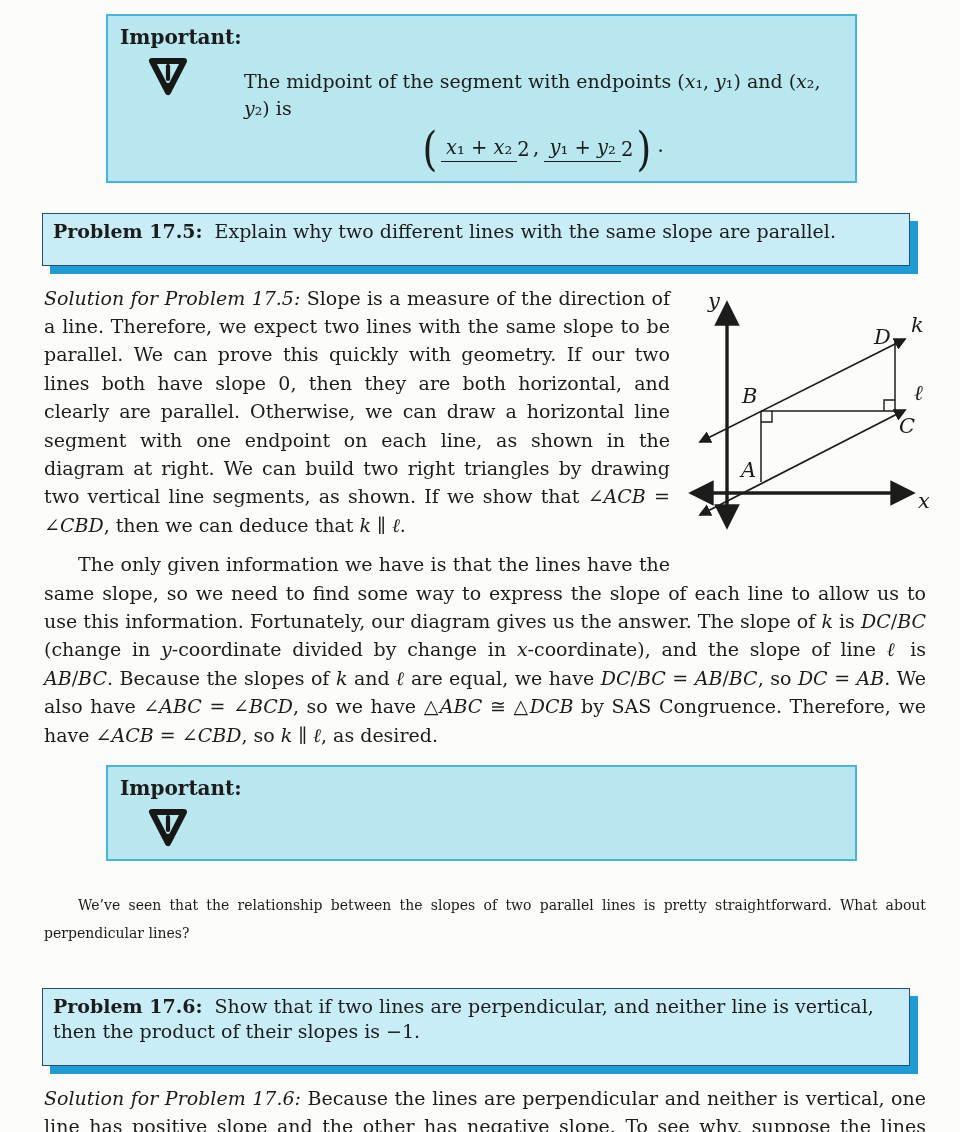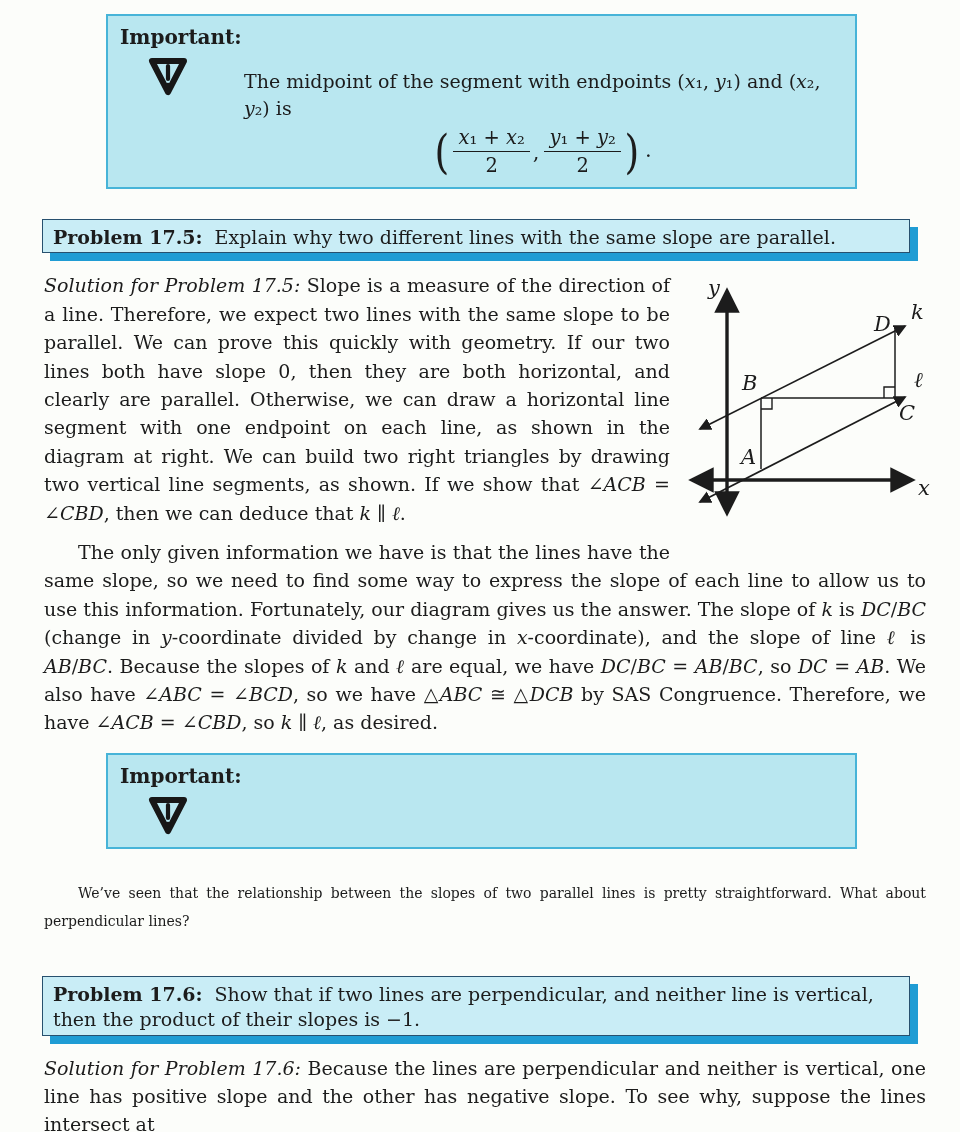--- a/index.html
+++ b/index.html
@@ -17,33 +17,33 @@
     display:flex;padding:8px 14px 9px 12px;
   }
   .note-left{flex:none;width:124px;}
   .note-label{font-weight:bold;font-size:20px;line-height:26px;}
   .note-icon{margin:5px 0 0 24px;display:block;}
   .note-body{flex:1;font-size:19px;line-height:26.5px;margin-top:44px;}
 
   
   .formula-row{display:flex;justify-content:center;align-items:center;margin-top:5px;}
   .paren{font-size:46px;font-weight:400;line-height:1;transform:scaleX(.82);}
-  .frac{display:inline-flex;flex-direction:column;align-items:center;
+  .frac{display:inline-flex;flex-direction:row;align-items:center;
         font-size:19.5px;line-height:1.2;margin:0 2px;}
   .frac .num{padding:0 5px 2px;border-bottom:1.7px solid #1c1c1c;}
   .frac .den{padding-top:2px;}
   .fcomma{align-self:flex-end;font-size:21px;padding:0 3px 12px 1px;}
   .fperiod{align-self:flex-end;font-size:21px;padding:0 0 14px 4px;}
 
   
   .problem{
     box-sizing:border-box;width:868px;margin:30px 0 0 -2px;
     background:#c9edf6;border:1.5px solid #27506e;
     box-shadow:8px 8px 0 #1f9cd4;
-    padding:5px 14px 2px 10px;
+    padding:5px 14px 20px 10px;
     font-size:19px;line-height:25.5px;text-align:left;
   }
   .problem-label{font-weight:bold;margin-right:12px;}
 
   
   .solution{margin-top:18px;font-size:19px;line-height:28.4px;text-align:justify;}
   .solution p{margin:4px 0 11px;}
   p.indent{text-indent:34px;}
   .plain{margin:30px 0 0;font-size:14px;line-height:28.4px;text-align:justify;}
   .plain p{margin:0;text-indent:34px;}

